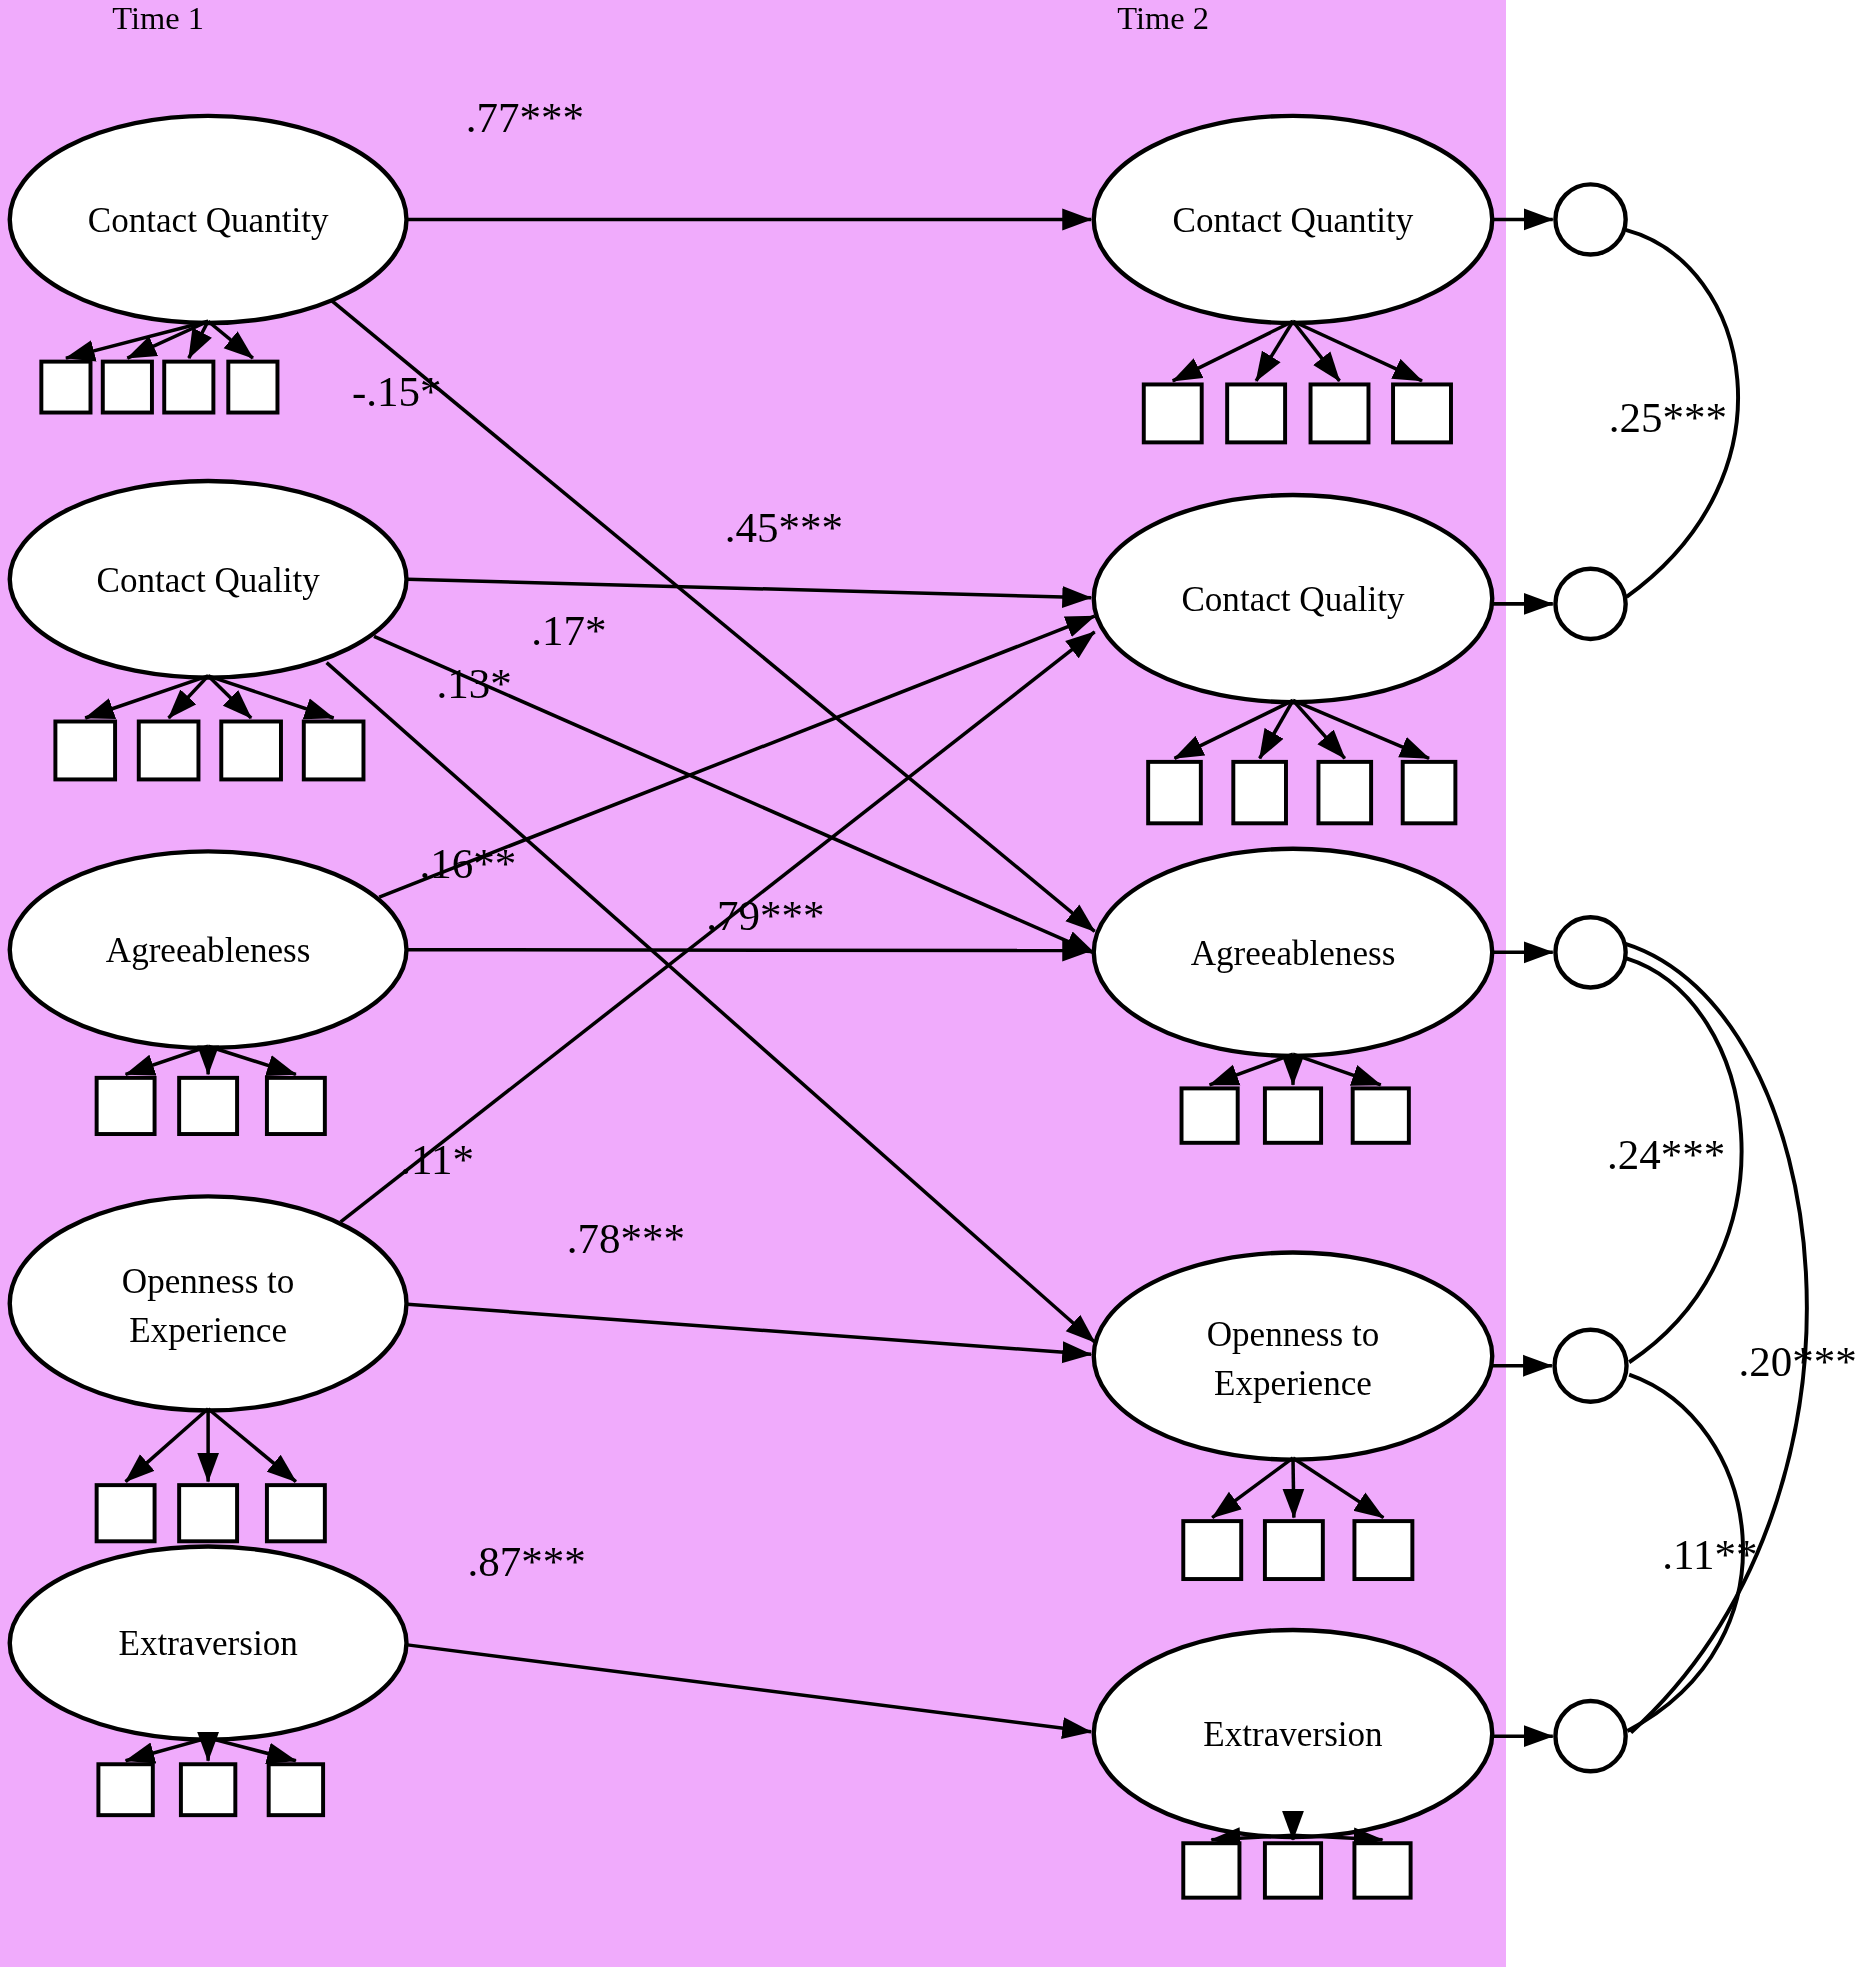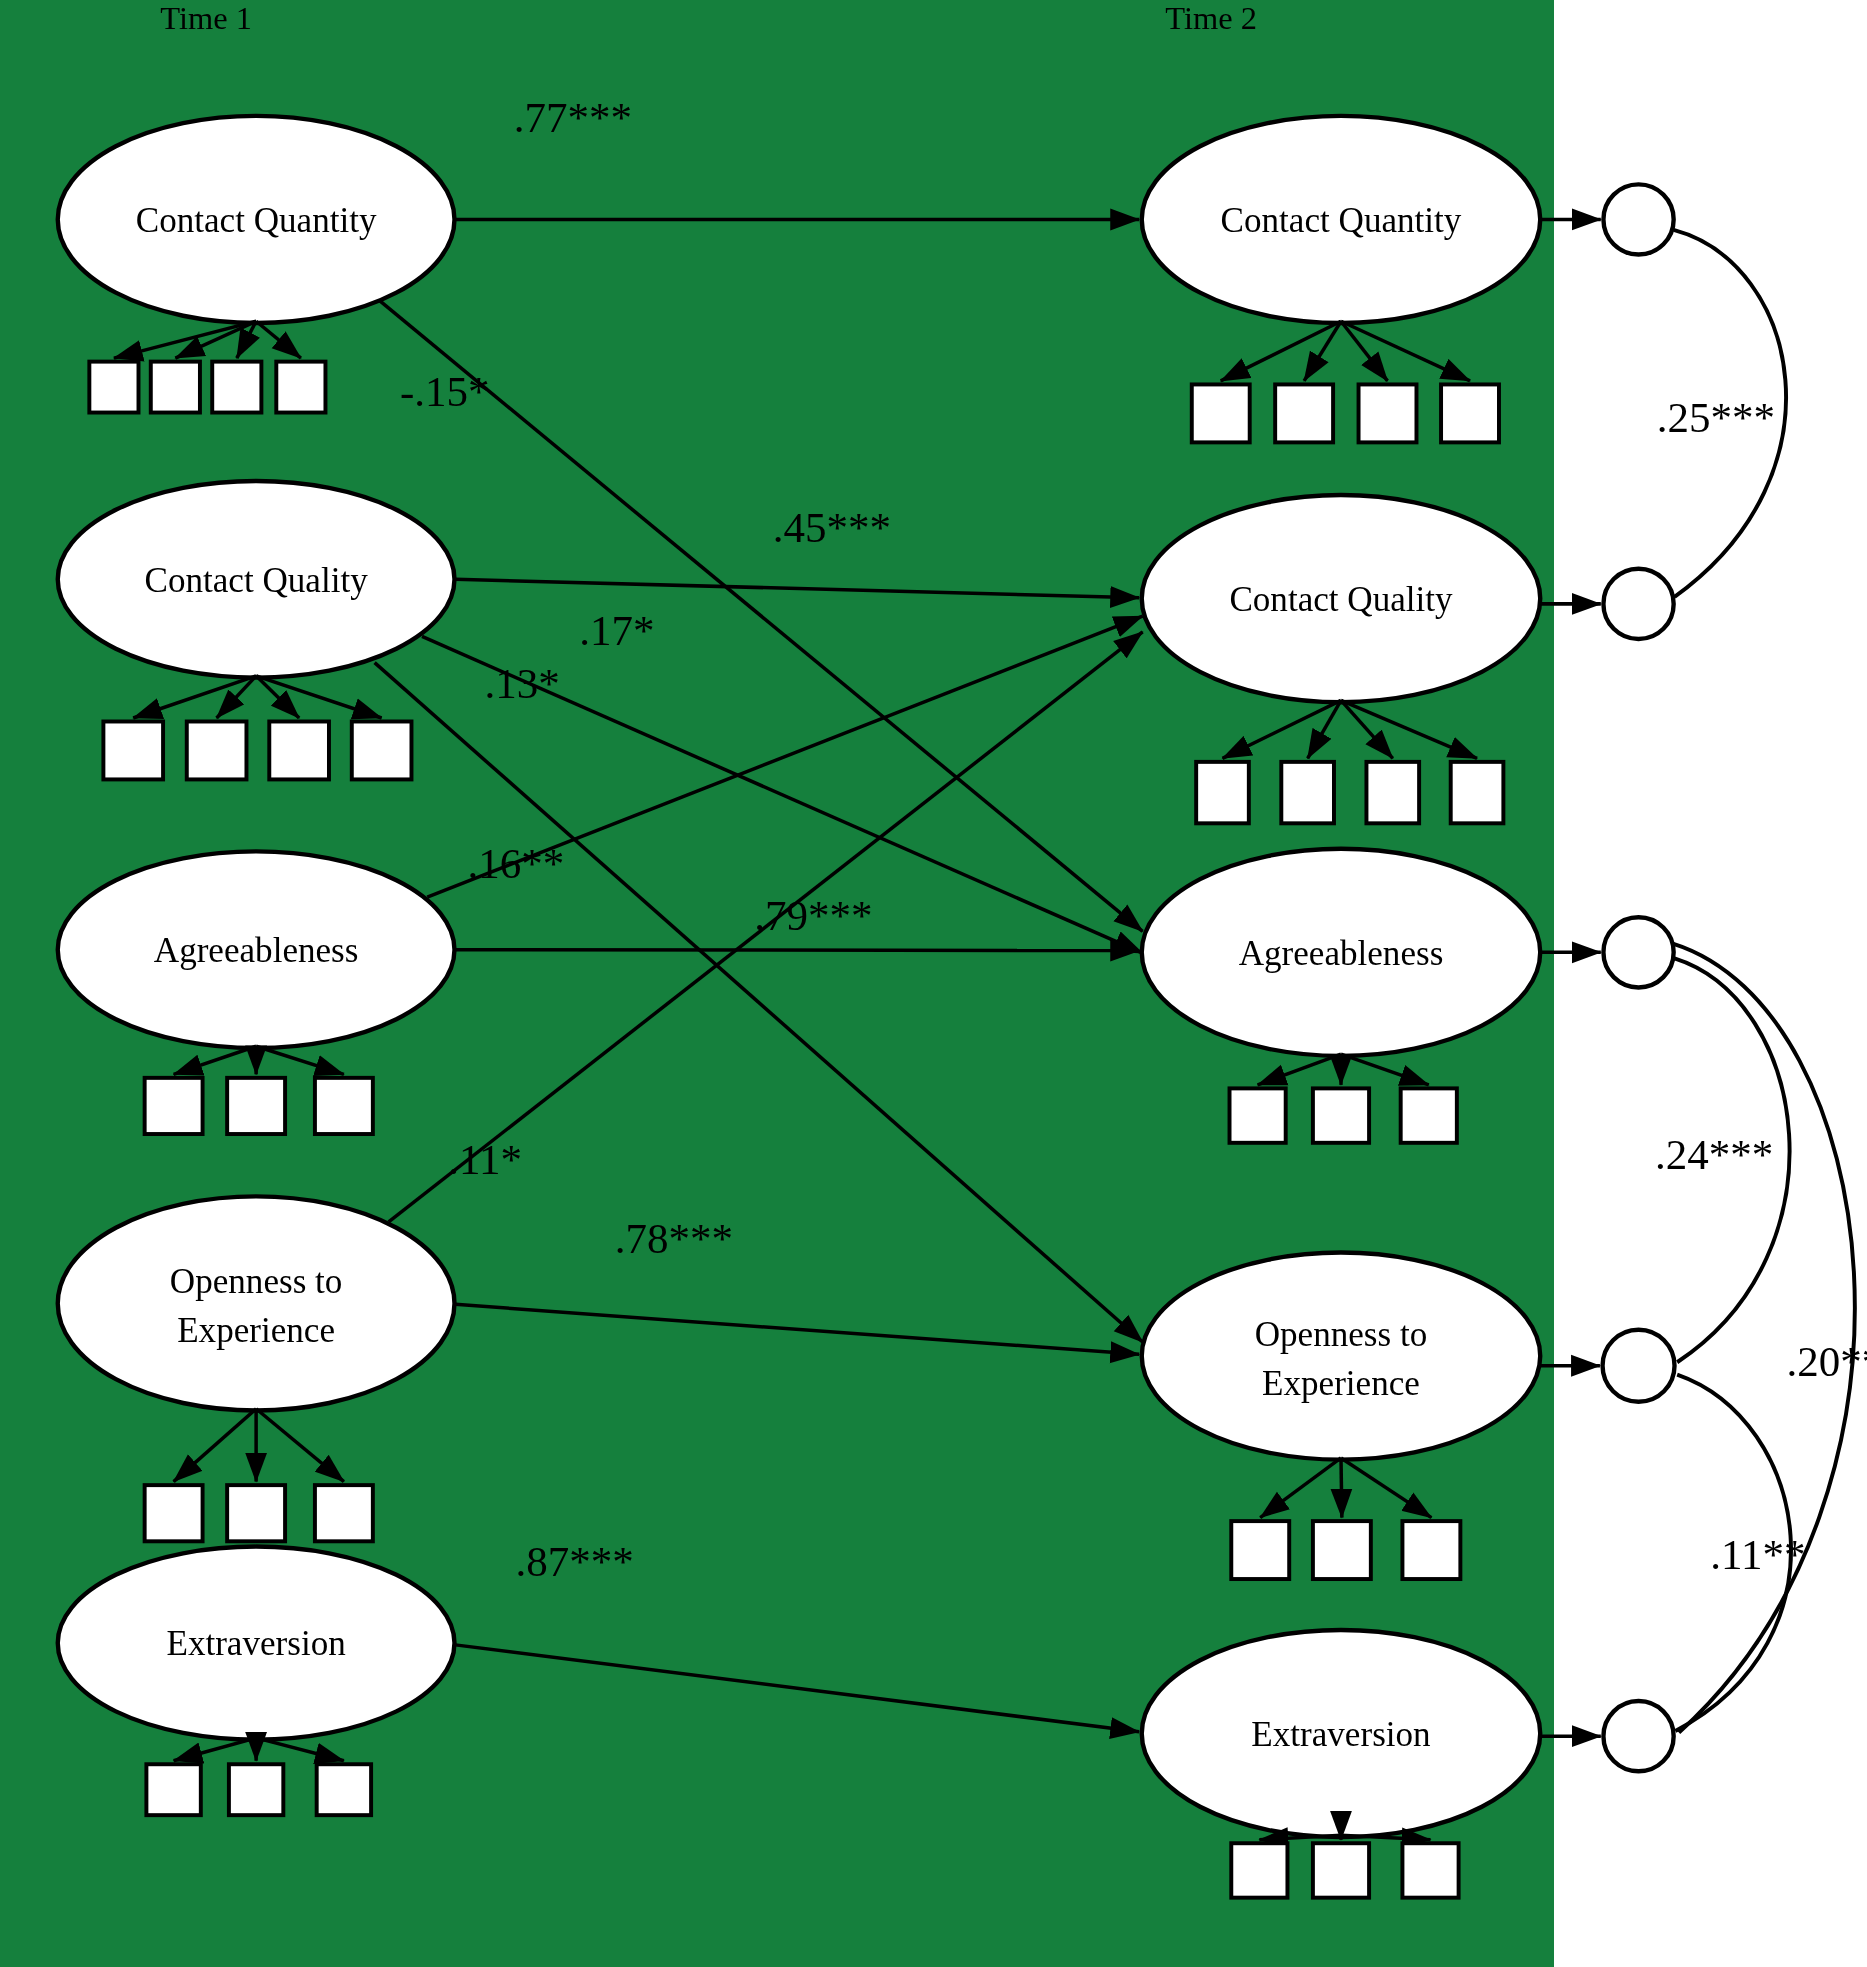--- a/index.html
+++ b/index.html
@@ -1,16 +1,16 @@
 <!DOCTYPE html>
 <html style="font-size:14px"><head>
 <meta charset="utf-8">
 <style>
   html,body{margin:0;padding:0;background:#ffffff;}
-  .stage{width:1506px;height:1967px;position:relative;background:#15803d;padding-left:48px;}
+  .stage{width:1506px;height:1967px;position:relative;background:#f0abfc;}
   svg{display:block;}
   text{font-family:"Liberation Serif","DejaVu Serif",serif;fill:#000;}
   .hdr{font-size:37px;}
   .node-label{font-size:40px;}
   .coef{font-size:49px;}
   .shape{stroke:#000;fill:#fff;}
   .wire{stroke:#000;fill:none;}
 </style>
 </head>
 <body>

